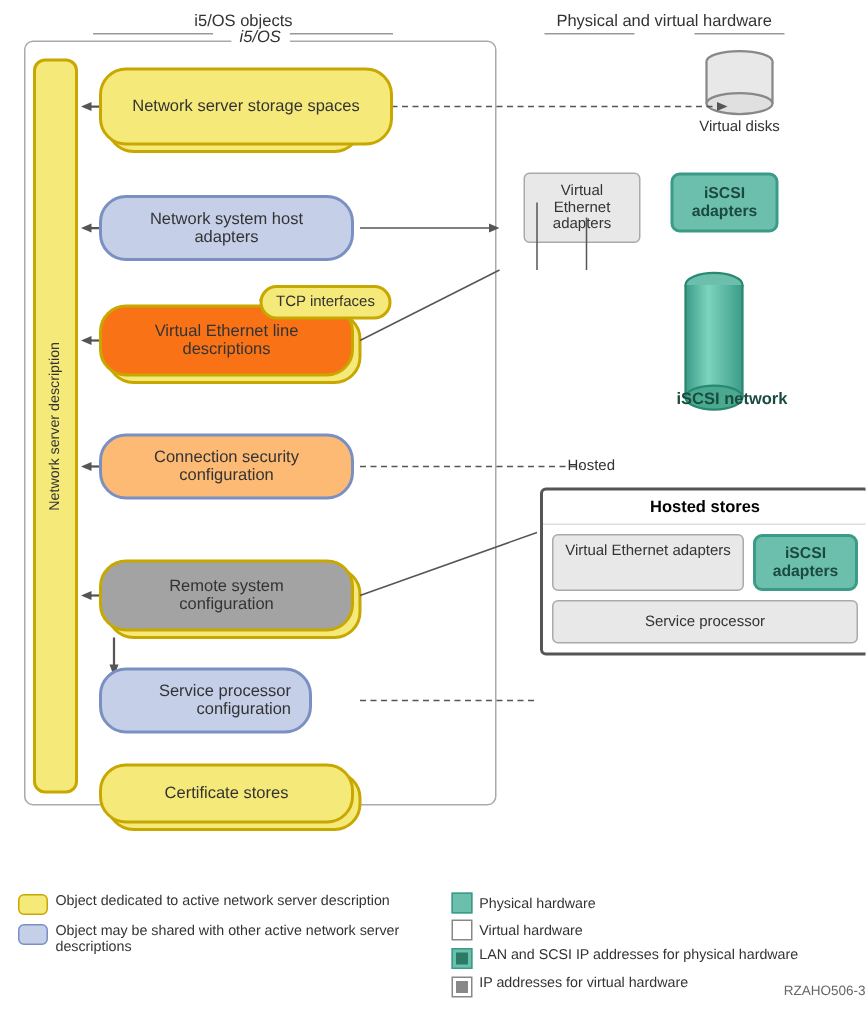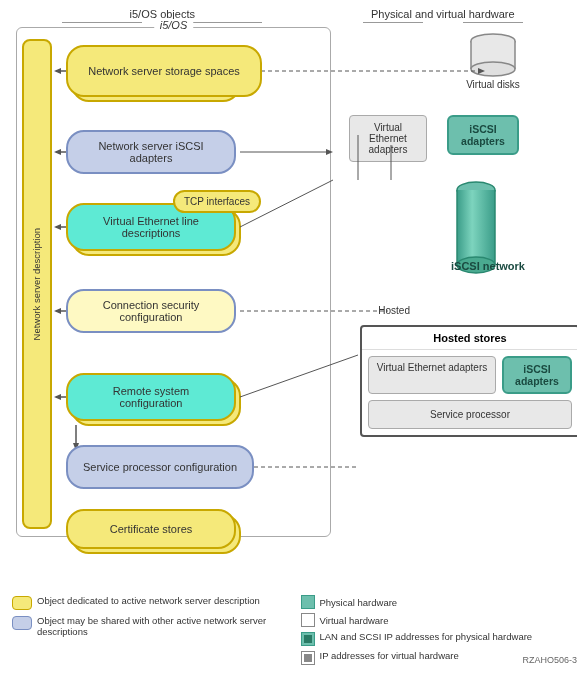--- a/index.html
+++ b/index.html
@@ -84,46 +84,46 @@
 
     <div style="position:absolute; left:58px; top:20px; width:170px;">
 
       <div style="position:absolute; top:5px; left:5px; width:170px; height:52px; background:#f5e97a; border:2px solid #c8a800; border-radius:18px; z-index:0;"></div>
       <div style="position:absolute; top:0; left:0; width:196px; height:52px; background:#f5e97a; border:2px solid #c8a800; border-radius:18px; z-index:1; display:flex; align-items:center; justify-content:center; text-align:center; font-size:11px; color:#333; padding:4px 12px;">
         <span>Network server storage spaces</span>
       </div>
     </div>
 
     <div style="position:absolute; left:58px; top:105px; width:170px; height:44px; background:#c5cfe8; border:2px solid #7a8fc2; border-radius:18px; display:flex; align-items:center; justify-content:center; text-align:center; font-size:11px; color:#333; padding:4px 12px; z-index:1;">
-      <span>Network server iSCSI adapters</span>
+      <span>Network system host adapters</span>
     </div>
 
     <div style="position:absolute; left:165px; top:165px; background:#f5e97a; border:2px solid #c8a800; border-radius:14px; padding:4px 9px; font-size:10px; color:#333; white-space:nowrap; z-index:3;">
       <span>TCP interfaces</span>
     </div>
 
     <div style="position:absolute; left:58px; top:178px; width:170px;">
       <div style="position:absolute; top:5px; left:5px; width:170px; height:48px; background:#f5e97a; border:2px solid #c8a800; border-radius:18px; z-index:0;"></div>
-      <div style="position:absolute; top:0; left:0; width:170px; height:48px; background:#5eead4; border:2px solid #c8a800; border-radius:18px; z-index:1; display:flex; align-items:center; justify-content:center; text-align:center; font-size:11px; color:#333; padding:4px 12px;">
+      <div style="position:absolute; top:0; left:0; width:170px; height:48px; background:#f97316; border:2px solid #c8a800; border-radius:18px; z-index:1; display:flex; align-items:center; justify-content:center; text-align:center; font-size:11px; color:#333; padding:4px 12px;">
         <span>Virtual Ethernet line descriptions</span>
       </div>
     </div>
 
-    <div style="position:absolute; left:58px; top:264px; width:170px; height:44px; background:#fef9c3; border:2px solid #7a8fc2; border-radius:18px; display:flex; align-items:center; justify-content:center; text-align:center; font-size:11px; color:#333; padding:4px 12px; z-index:1;">
+    <div style="position:absolute; left:58px; top:264px; width:170px; height:44px; background:#fdba74; border:2px solid #7a8fc2; border-radius:18px; display:flex; align-items:center; justify-content:center; text-align:center; font-size:11px; color:#333; padding:4px 12px; z-index:1;">
       <span>Connection security configuration</span>
     </div>
 
     <div style="position:absolute; left:58px; top:348px; width:170px;">
       <div style="position:absolute; top:5px; left:5px; width:170px; height:48px; background:#f5e97a; border:2px solid #c8a800; border-radius:18px; z-index:0;"></div>
-      <div style="position:absolute; top:0; left:0; width:170px; height:48px; background:#5eead4; border:2px solid #c8a800; border-radius:18px; z-index:1; display:flex; align-items:center; justify-content:center; text-align:center; font-size:11px; color:#333; padding:4px 12px;">
+      <div style="position:absolute; top:0; left:0; width:170px; height:48px; background:#a3a3a3; border:2px solid #c8a800; border-radius:18px; z-index:1; display:flex; align-items:center; justify-content:center; text-align:center; font-size:11px; color:#333; padding:4px 12px;">
         <span>Remote system configuration</span>
       </div>
     </div>
 
-    <div style="position:absolute; left:58px; top:420px; width:188px; height:44px; background:#c5cfe8; border:2px solid #7a8fc2; border-radius:18px; display:flex; align-items:center; justify-content:center; text-align:center; font-size:11px; color:#333; padding:4px 12px; z-index:1;">
+    <div style="position:absolute; left:58px; top:420px; width:142px; height:44px; background:#c5cfe8; border:2px solid #7a8fc2; border-radius:18px; display:flex; align-items:center; justify-content:center; text-align:right; font-size:11px; color:#333; padding:4px 12px; z-index:1;">
       <span>Service processor configuration</span>
     </div>
 
     <div style="position:absolute; left:58px; top:484px; width:170px;">
       <div style="position:absolute; top:5px; left:5px; width:170px; height:40px; background:#f5e97a; border:2px solid #c8a800; border-radius:18px; z-index:0;"></div>
       <div style="position:absolute; top:0; left:0; width:170px; height:40px; background:#f5e97a; border:2px solid #c8a800; border-radius:18px; z-index:1; display:flex; align-items:center; justify-content:center; text-align:center; font-size:11px; color:#333; padding:4px 12px;">
         <span>Certificate stores</span>
       </div>
     </div>
 

